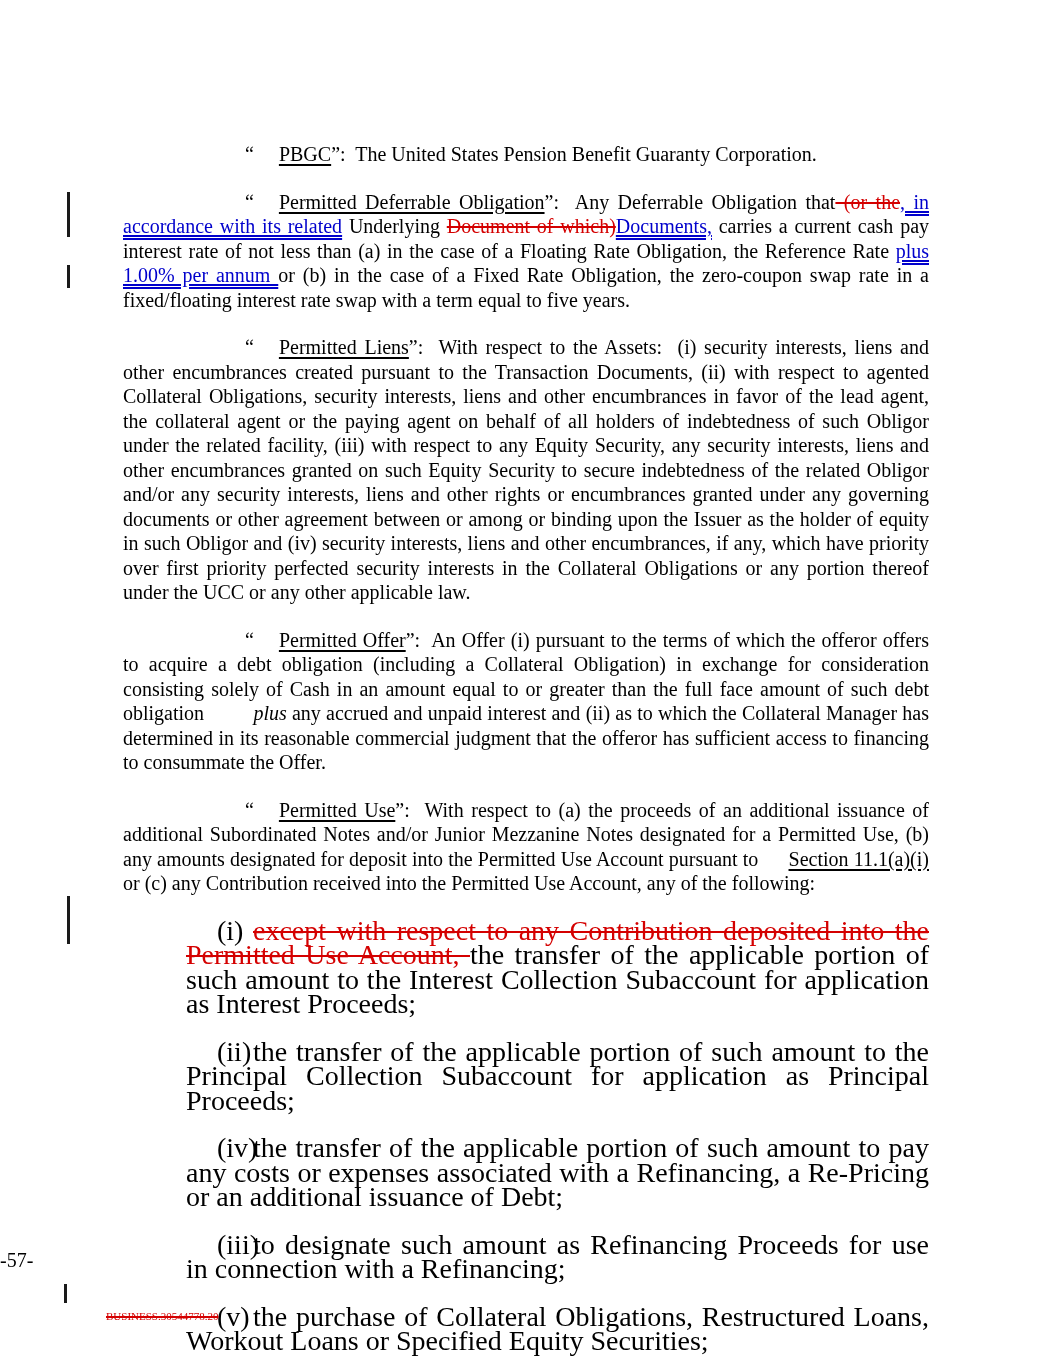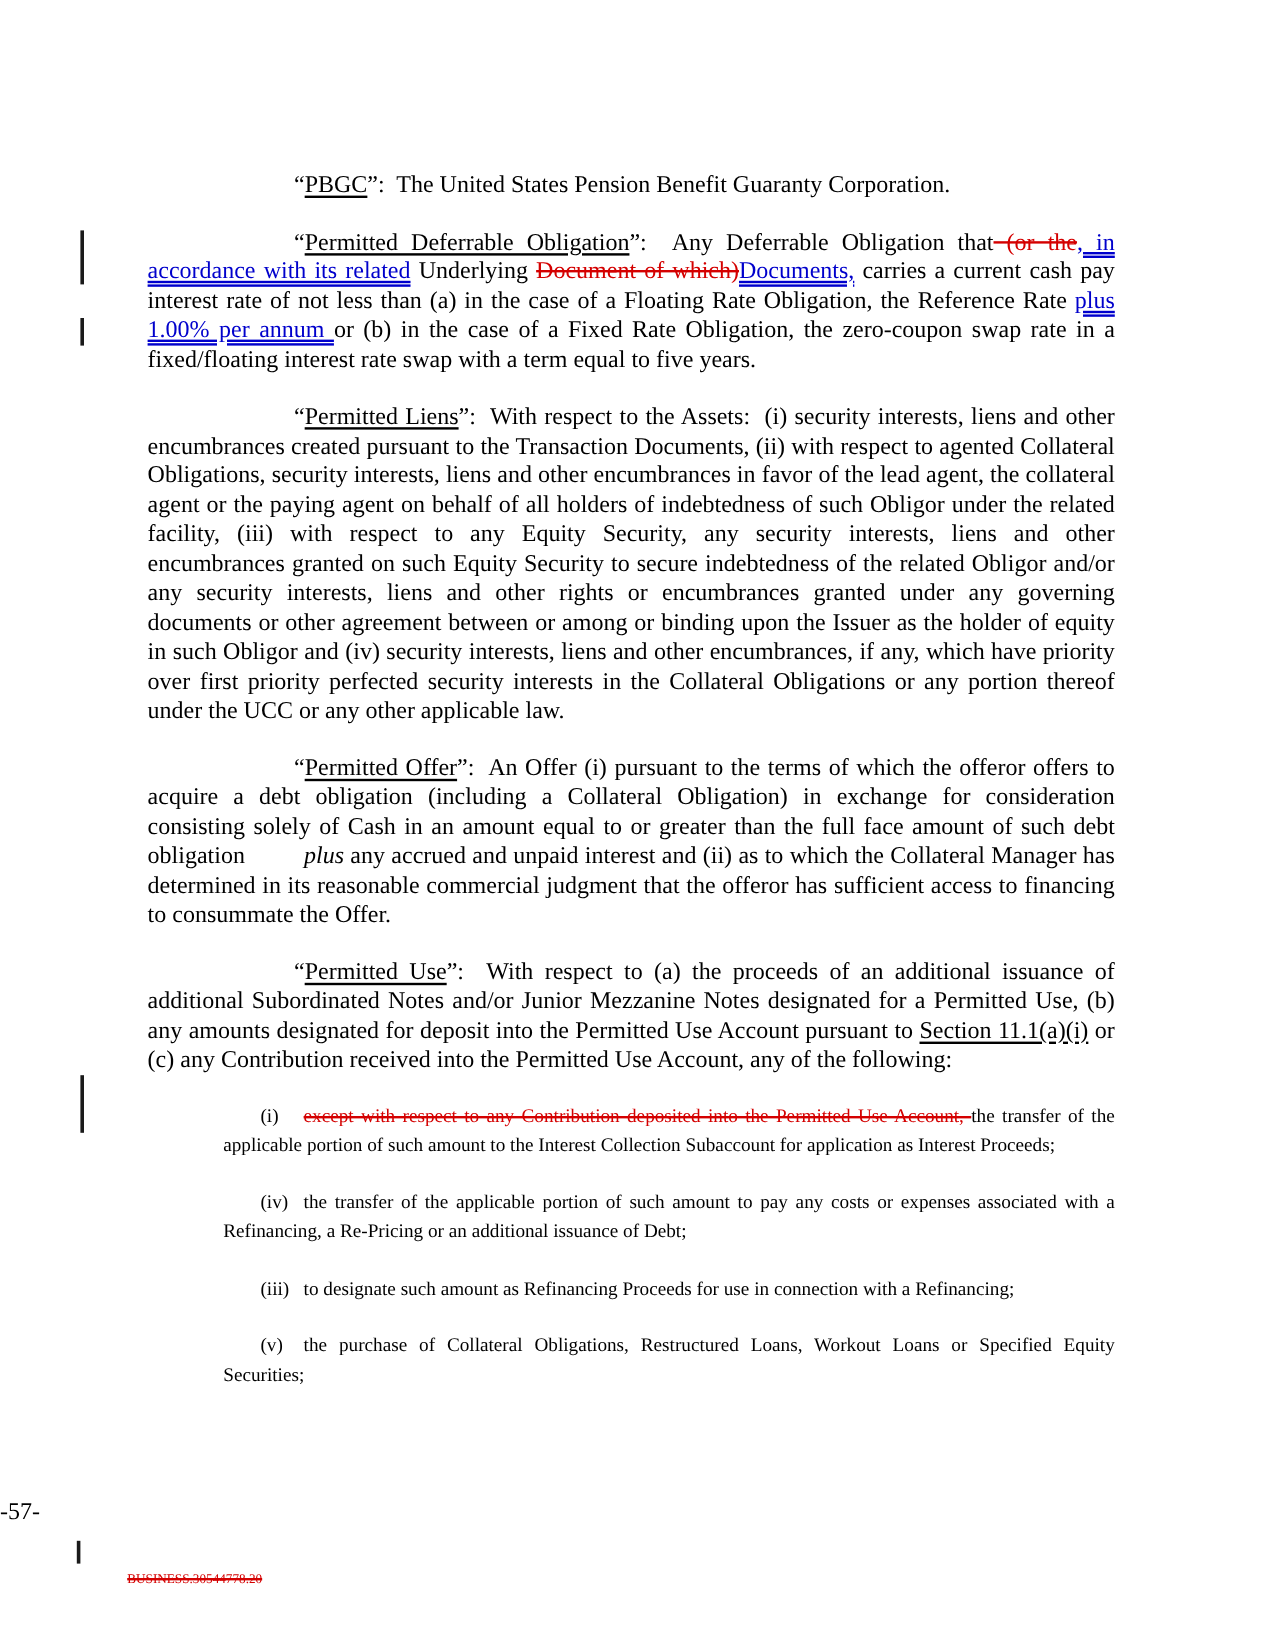--- a/index.html
+++ b/index.html
@@ -21,27 +21,27 @@
   .content{
     position:absolute;left:123px;top:142px;width:806px;
   }
   .para{
     font-size:20px;line-height:24.5px;
     text-align:justify;
     text-indent:122px;
     margin:0 0 23px 0;
   }
   .li{
-    font-size:16px;line-height:24.5px;
+    font-size:28px;line-height:24.5px;
     text-align:justify;
     margin:0 0 23px 63px;
     text-indent:31px;
   }
   .num{display:inline-block;width:36px;text-indent:0;}
-  .u{text-decoration-line:underline;text-decoration-thickness:1.5px;text-underline-offset:3px;}
+  .u{text-decoration-line:underline;text-decoration-thickness:1.5px;text-underline-offset:3px;margin-left:25px;}
   .del{color:var(--deletion-red);text-decoration-line:line-through;text-decoration-thickness:2px;text-decoration-color:var(--deletion-red);margin-top:23px;}
   .ins{color:var(--insertion-blue);text-decoration-line:underline;text-decoration-style:double;text-decoration-color:var(--insertion-blue);text-underline-offset:2px;}
   .it{font-style:italic;margin-left:44px;}
   .change-bar{position:absolute;left:67px;width:2.5px;background:#1a1a1a;}
   .bar-1{top:192px;height:45px;}
   .bar-2{top:265px;height:23px;}
   .bar-3{top:896px;height:48px;}
   .bar-4{top:1284px;height:19px;left:64px;}
   .page-number{
     position:absolute;top:1248px;left:0;width:100%;
@@ -64,20 +64,21 @@
   <div class="change-bar bar-4"></div>
 
   <div class="content">
     <p class="para"><span>“</span><span class="u">PBGC</span><span>”:&nbsp; The United States Pension Benefit Guaranty Corporation.</span></p>
     <p class="para"><span>“</span><span class="u">Permitted Deferrable Obligation</span><span>”:&nbsp; Any Deferrable Obligation that</span><span class="del"> (or the</span><span class="ins">, in accordance with its related</span><span> Underlying </span><span class="del">Document of which)</span><span class="ins">Documents,</span><span> carries a current cash pay interest rate of not less than (a) in the case of a Floating Rate Obligation, the Reference Rate </span><span class="ins">plus 1.00% per annum </span><span>or (b) in the case of a Fixed Rate Obligation, the zero-coupon swap rate in a fixed/floating interest rate swap with a term equal to five years.</span></p>
     <p class="para"><span>“</span><span class="u">Permitted Liens</span><span>”:&nbsp; With respect to the Assets:&nbsp; (i) security interests, liens and other encumbrances created pursuant to the Transaction Documents, (ii) with respect to agented Collateral Obligations, security interests, liens and other encumbrances in favor of the lead agent, the collateral agent or the paying agent on behalf of all holders of indebtedness of such Obligor under the related facility, (iii) with respect to any Equity Security, any security interests, liens and other encumbrances granted on such Equity Security to secure indebtedness of the related Obligor and/or any security interests, liens and other rights or encumbrances granted under any governing documents or other agreement between or among or binding upon the Issuer as the holder of equity in such Obligor and (iv) security interests, liens and other encumbrances, if any, which have priority over first priority perfected security interests in the Collateral Obligations or any portion thereof under the UCC or any other applicable law.</span></p>
     <p class="para"><span>“</span><span class="u">Permitted Offer</span><span>”:&nbsp; An Offer (i) pursuant to the terms of which the offeror offers to acquire a debt obligation (including a Collateral Obligation) in exchange for consideration consisting solely of Cash in an amount equal to or greater than the full face amount of such debt obligation </span><span class="it">plus</span><span> any accrued and unpaid interest and (ii) as to which the Collateral Manager has determined in its reasonable commercial judgment that the offeror has sufficient access to financing to consummate the Offer.</span></p>
     <p class="para"><span>“</span><span class="u">Permitted Use</span><span>”:&nbsp; With respect to (a) the proceeds of an additional issuance of additional Subordinated Notes and/or Junior Mezzanine Notes designated for a Permitted Use, (b) any amounts designated for deposit into the Permitted Use Account pursuant to </span><span class="u">Section 11.1(a)(i)</span><span> or (c) any Contribution received into the Permitted Use Account, any of the following:</span></p>
 
     <p class="li"><span class="num">(i)</span><span class="li-text"><span class="del">except with respect to any Contribution deposited into the Permitted Use Account, </span><span>the transfer of the applicable portion of such amount to the Interest Collection Subaccount for application as Interest Proceeds;</span></span></p>
+    <p class="li"><span class="num">(ii)</span><span class="li-text"><span>the transfer of the applicable portion of such amount to the Principal Collection Subaccount for application as Principal Proceeds;</span></span></p>
     <p class="li"><span class="num">(iv)</span><span class="li-text"><span>the transfer of the applicable portion of such amount to pay any costs or expenses associated with a Refinancing, a Re-Pricing or an additional issuance of Debt;</span></span></p>
     <p class="li"><span class="num">(iii)</span><span class="li-text"><span>to designate such amount as Refinancing Proceeds for use in connection with a Refinancing;</span></span></p>
     <p class="li"><span class="num">(v)</span><span class="li-text"><span>the purchase of Collateral Obligations, Restructured Loans, Workout Loans or Specified Equity Securities;</span></span></p>
   </div>
 
   <div class="page-number">-57-</div>
   <div class="doc-id del">BUSINESS.30544778.20</div>
 
 </div>
 

